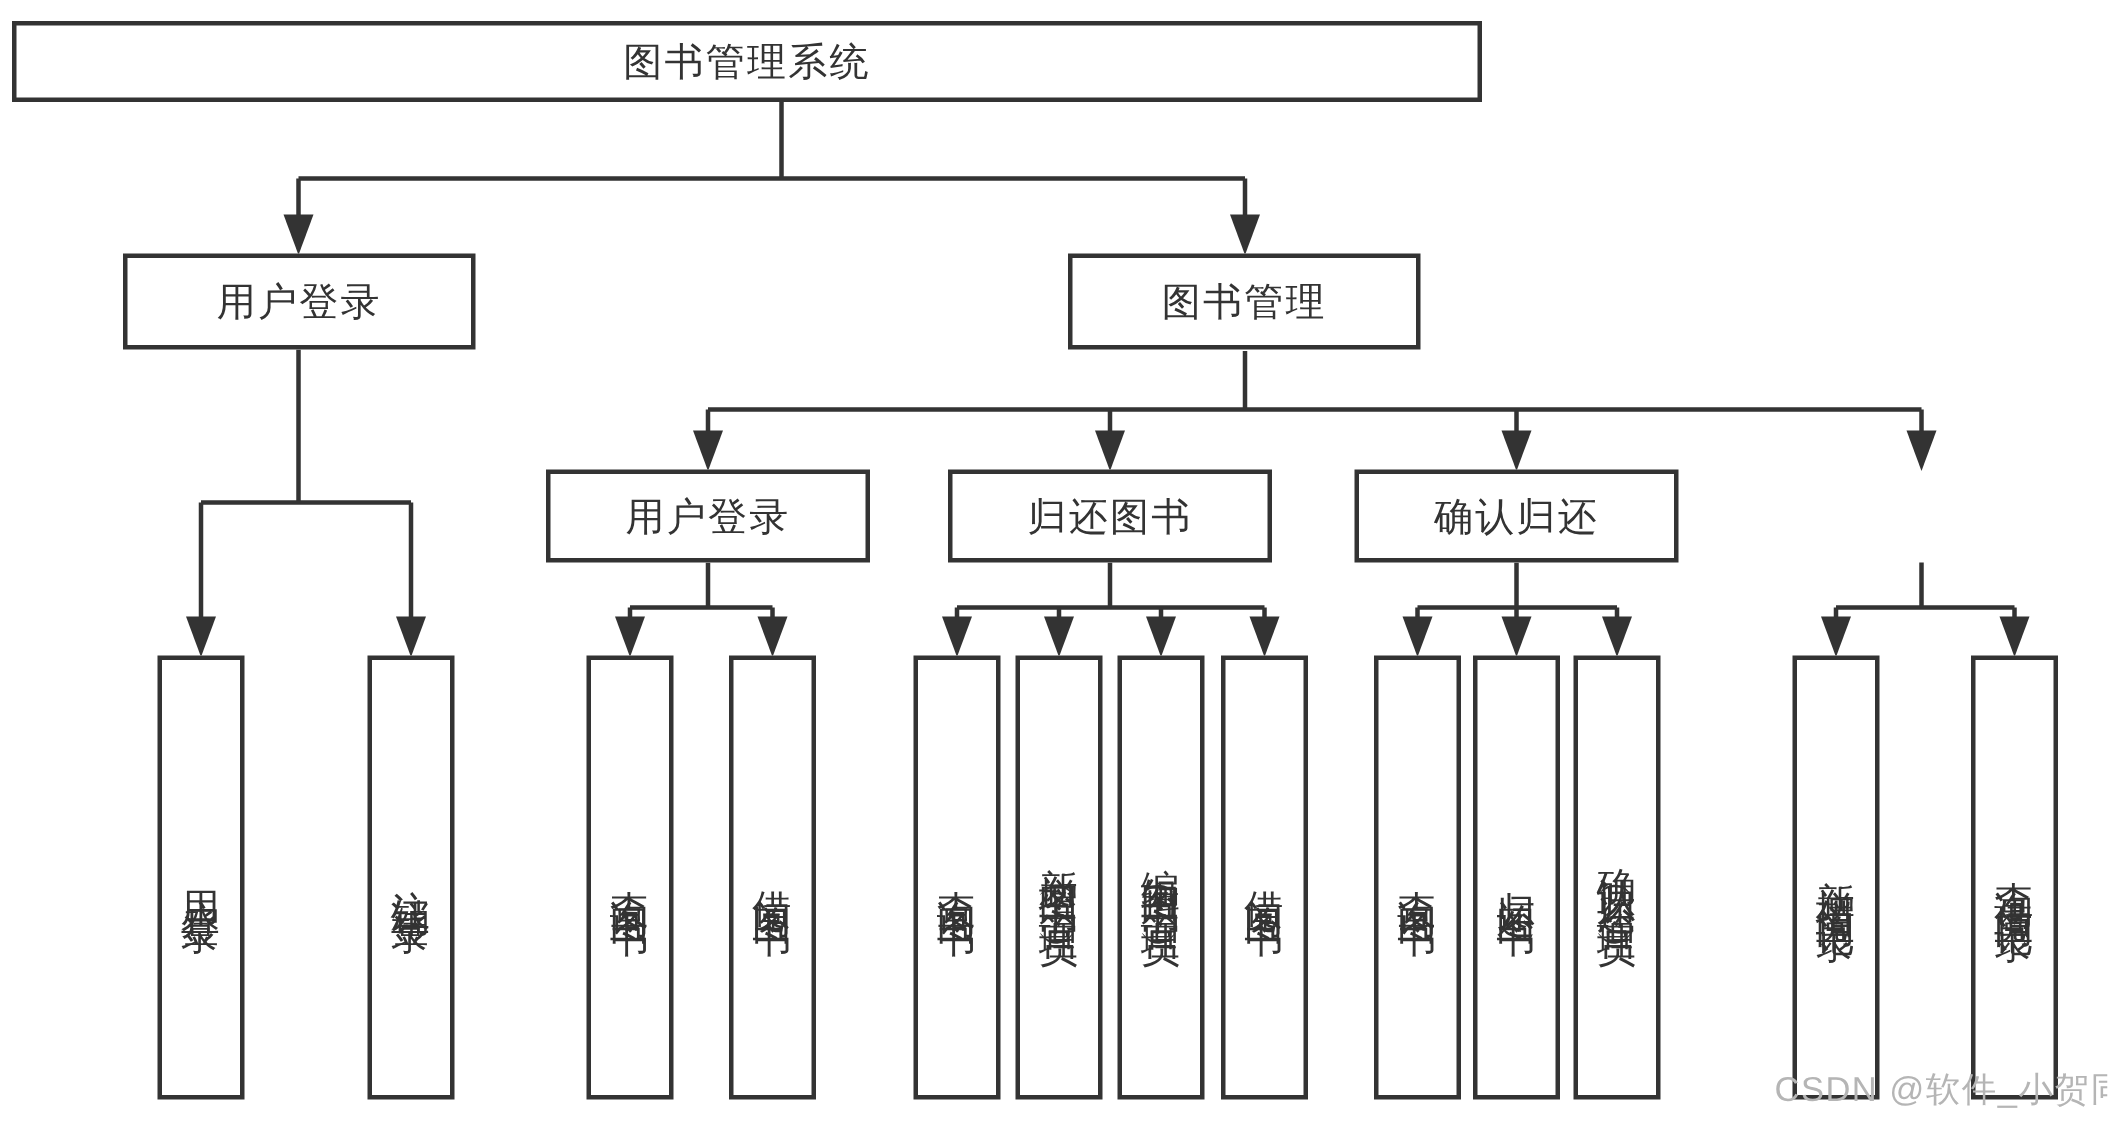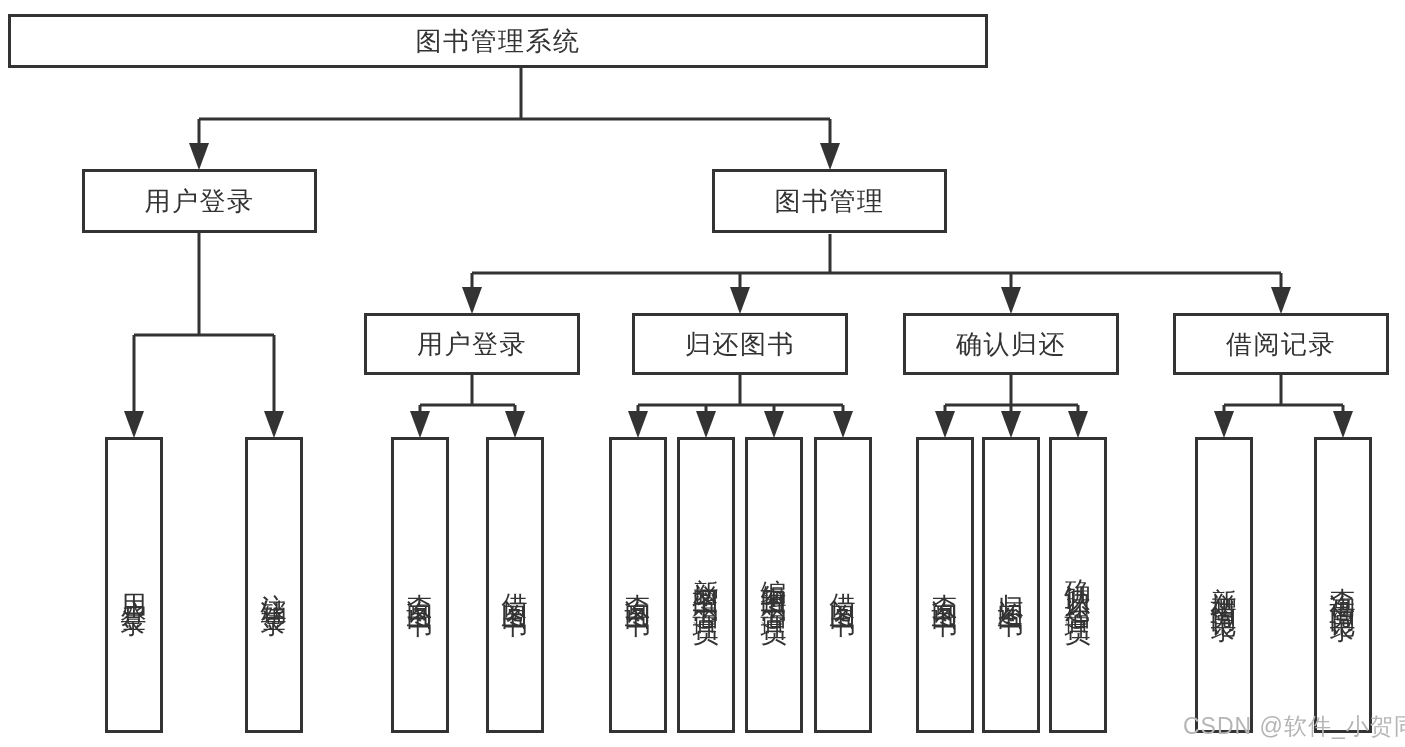--- a/index.html
+++ b/index.html
@@ -96,23 +96,20 @@
 
   <div class="node hbox l3" style="left:364px">
     <span>用户登录</span>
   </div>
   <div class="node hbox l3" style="left:632px">
     <span>归还图书</span>
   </div>
   <div class="node hbox l3" style="left:903px">
     <span>确认归还</span>
   </div>
-  <div class="node hbox l3" style="left:1173px">
-    <span>借阅记录</span>
-  </div>
 
   <div class="node leaf" style="left:105px">
     <span class="vtext">用户登录</span>
   </div>
   <div class="node leaf" style="left:245px">
     <span class="vtext">注销登录</span>
   </div>
 
   <div class="node leaf" style="left:391px">
     <span class="vtext">查询图书</span>

